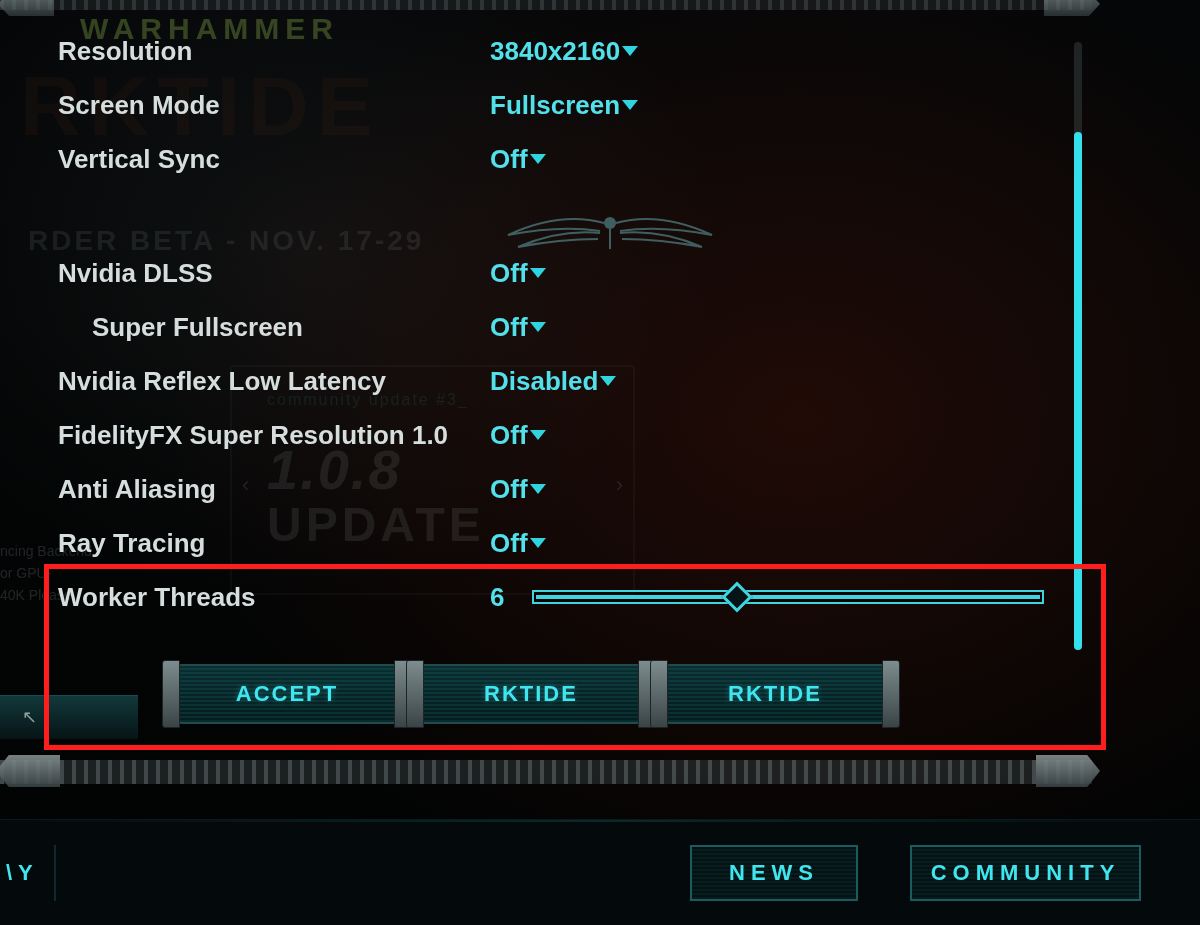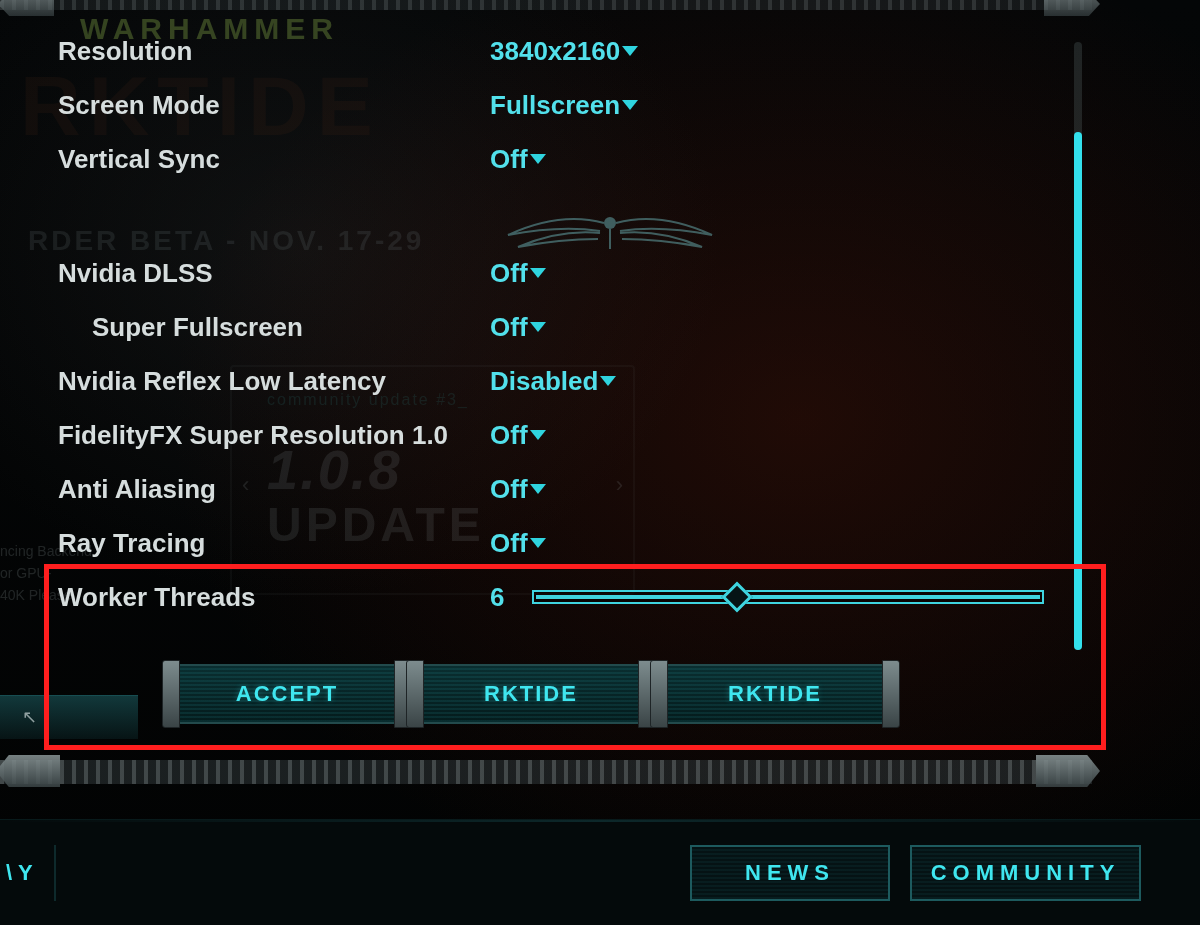--- a/index.html
+++ b/index.html
@@ -227,21 +227,21 @@
   .footer-btn {
     position:absolute; height: 56px;
     display:flex; align-items:center; justify-content:center;
     color: #3fe6ef; font-weight:800; letter-spacing: 6px; font-size: 22px;
     border: 2px solid #1d5a5e;
     background:
       repeating-linear-gradient(0deg, rgba(50,200,210,0.06) 0 2px, rgba(0,0,0,0) 2px 4px),
       #051214;
     cursor: pointer;
   }
-  .footer-btn.news { left: 690px; top: 25px; width: 200px; }
+  .footer-btn.news { left: 690px; top: 25px; width: 168px; }
   .footer-btn.community { left: 910px; top: 25px; width: 231px; }
   .footer-left {
     position:absolute; left:0; top:25px; width: 56px; height:56px;
     display:flex; align-items:center; justify-content:flex-start;
     color:#3fe6ef; font-weight:800; letter-spacing:6px; font-size:22px;
     padding-left: 6px;
     border-right: 2px solid rgba(29,90,94,0.4);
   }
 
   

